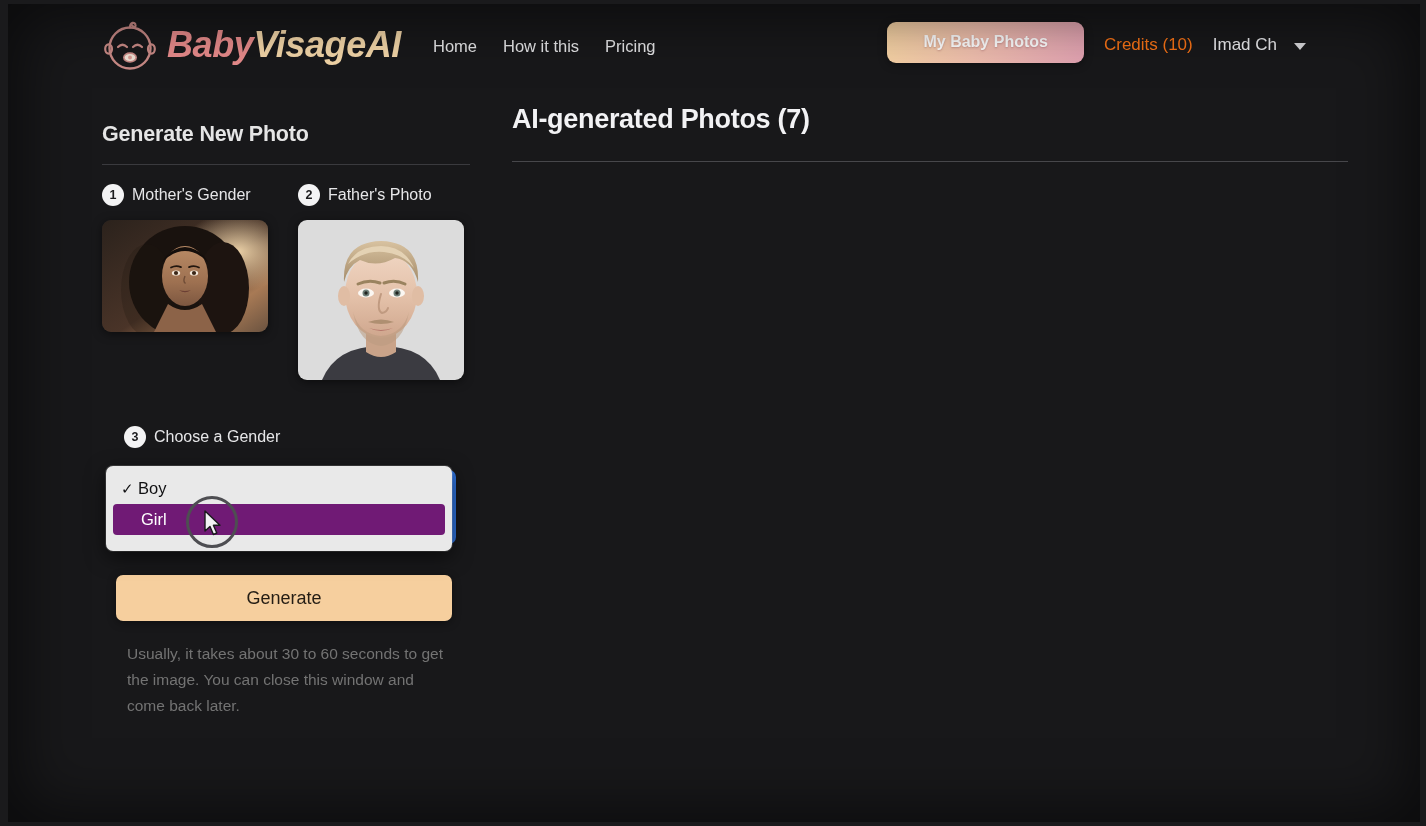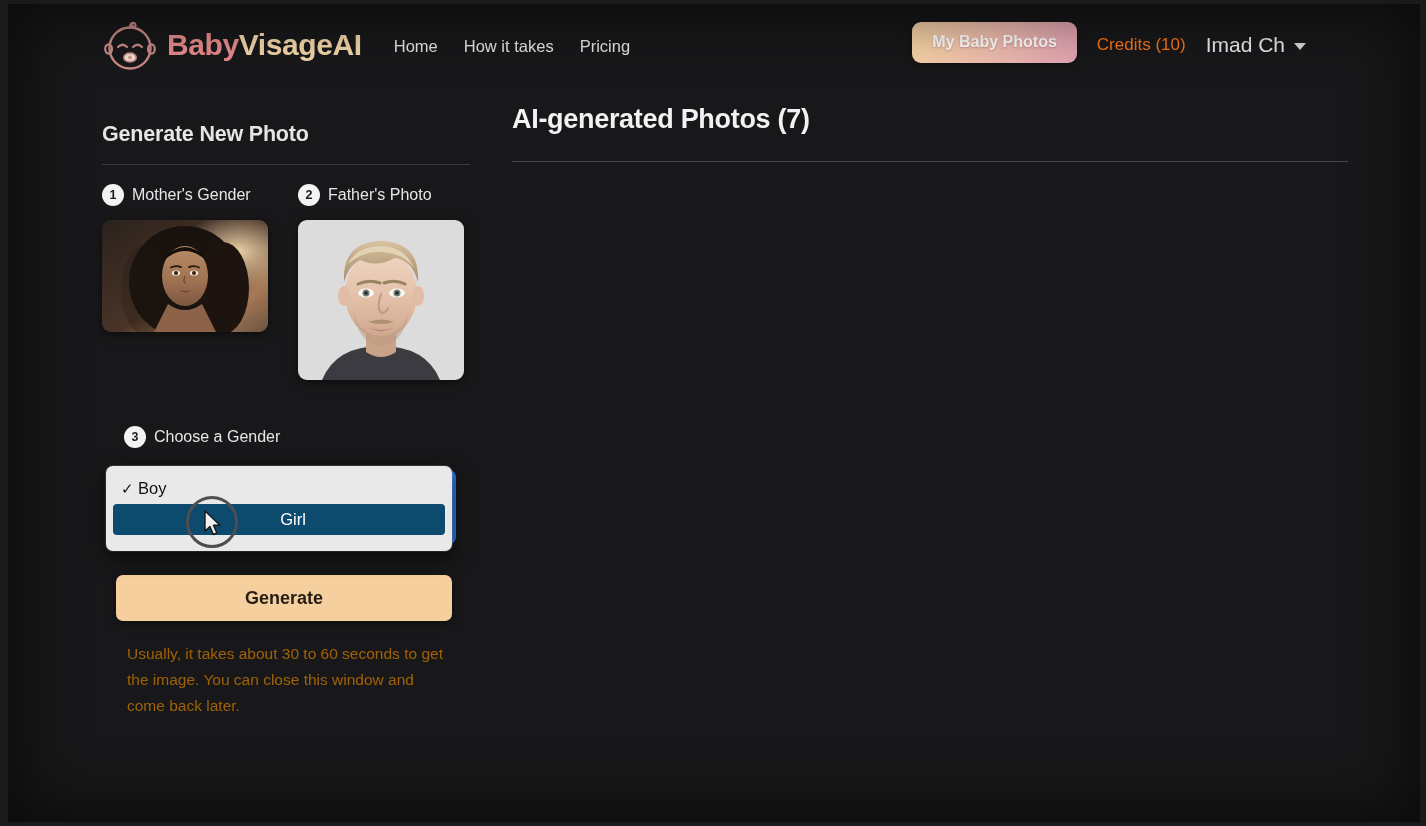--- a/index.html
+++ b/index.html
@@ -49,24 +49,25 @@
 
   #brand {
     display: flex;
     align-items: center;
     gap: 7px;
     margin-left: 92px;
     cursor: pointer;
   }
   #brand-icon { width: 60px; height: 56px; display: block; flex: 0 0 auto; }
   #brand-text {
-    font-size: 30px;
+    font-size: 36px;
     font-weight: bold;
     letter-spacing: -0.4px;
     white-space: nowrap;
+    font-style: italic;
   }
   .brand-baby   { color: #e78b8b; }
   .brand-visage { color: #f3d6a8; }
 
   #nav-links {
     display: flex;
     align-items: center;
     gap: 26px;
     margin-left: 32px;
     margin-top: 3px;
@@ -86,39 +87,39 @@
     gap: 20px;
     margin-right: 114px;
   }
   #my-baby-photos-btn {
     background: linear-gradient(100deg, #f6d3a4 0%, #f0bfae 45%, #e2a3b2 100%);
     color: #ffffff;
     font-size: 16px;
     font-weight: bold;
     border: none;
     border-radius: 9px;
-    padding: 11px 20px 12px;
+    padding: 11px 36px 12px;
     cursor: pointer;
     white-space: nowrap;
     text-shadow: 0 1px 2px rgba(120,60,70,0.35);
     box-shadow: 0 2px 8px rgba(0,0,0,0.35);
     margin-bottom: 6px;
   }
   #credits-label {
     color: #f97316;
     font-size: 17px;
     white-space: nowrap;
     cursor: pointer;
   }
   #user-menu {
     display: flex;
     align-items: center;
-    gap: 9px;
+    gap: 17px;
     color: #e9e9ec;
-    font-size: 21px;
+    font-size: 17px;
     white-space: nowrap;
     cursor: pointer;
   }
   .caret-down {
     width: 0; height: 0;
     border-left: 6px solid transparent;
     border-right: 6px solid transparent;
     border-top: 7px solid #d8d8db;
     display: block;
     margin-top: 3px;
@@ -234,24 +235,23 @@
     cursor: pointer;
     white-space: nowrap;
   }
   .dd-check {
     width: 17px;
     flex: 0 0 auto;
     font-size: 15px;
     color: #111113;
   }
   .dd-option.selected {
-    background: #0c4a6e;
+    background: #701a75;
     color: #ffffff;
     margin: 0 3px;
-    justify-content: center;
   }
   .dd-option.selected .dd-check { color: transparent; }
 
   
   #click-ring {
     position: absolute;
     left: 178px; top: 492px;
     width: 52px; height: 52px;
     border-radius: 50%;
     border: 3px solid #4e4e52;
@@ -267,31 +267,31 @@
   
   #generate-btn {
     display: block;
     margin-top: 24px;
     margin-left: 14px;
     width: 336px;
     height: 46px;
     background: #f6cf9e;
     color: #241d14;
     font-size: 18px;
-    font-weight: bold;
+    font-weight: normal;
     border: none;
     border-radius: 7px;
     cursor: pointer;
     box-shadow: 0 2px 8px rgba(0,0,0,0.4);
   }
   #generate-hint {
     margin-top: 20px;
     margin-left: 25px;
     width: 322px;
-    color: #a16207;
+    color: #737373;
     font-size: 15.5px;
     line-height: 26px;
   }
 
   
   #right-panel {
     position: absolute;
     left: 504px;
     top: 100px;
     width: 838px;
@@ -336,21 +336,21 @@
           <ellipse cx="30" cy="40.5" rx="6.2" ry="4.4" fill="#f0e2d6" stroke="#c98a86" stroke-width="1.6"></ellipse>
           <circle cx="30" cy="40.5" r="1.9" fill="#d99a92"></circle>
         </svg>
         <div id="brand-text">
           <span class="brand-baby">Baby</span><span class="brand-visage">VisageAI</span>
         </div>
       </div>
 
       <nav id="nav-links">
         <a class="nav-link">Home</a>
-        <a class="nav-link">How it takes</a>
+        <a class="nav-link">How it this</a>
         <a class="nav-link">Pricing</a>
       </nav>
 
       <div id="nav-right">
         <button id="my-baby-photos-btn">My Baby Photos</button>
         <span id="credits-label">Credits (10)</span>
         <div id="user-menu">
           <span>Imad Ch</span>
           <span class="caret-down"></span>
         </div>

